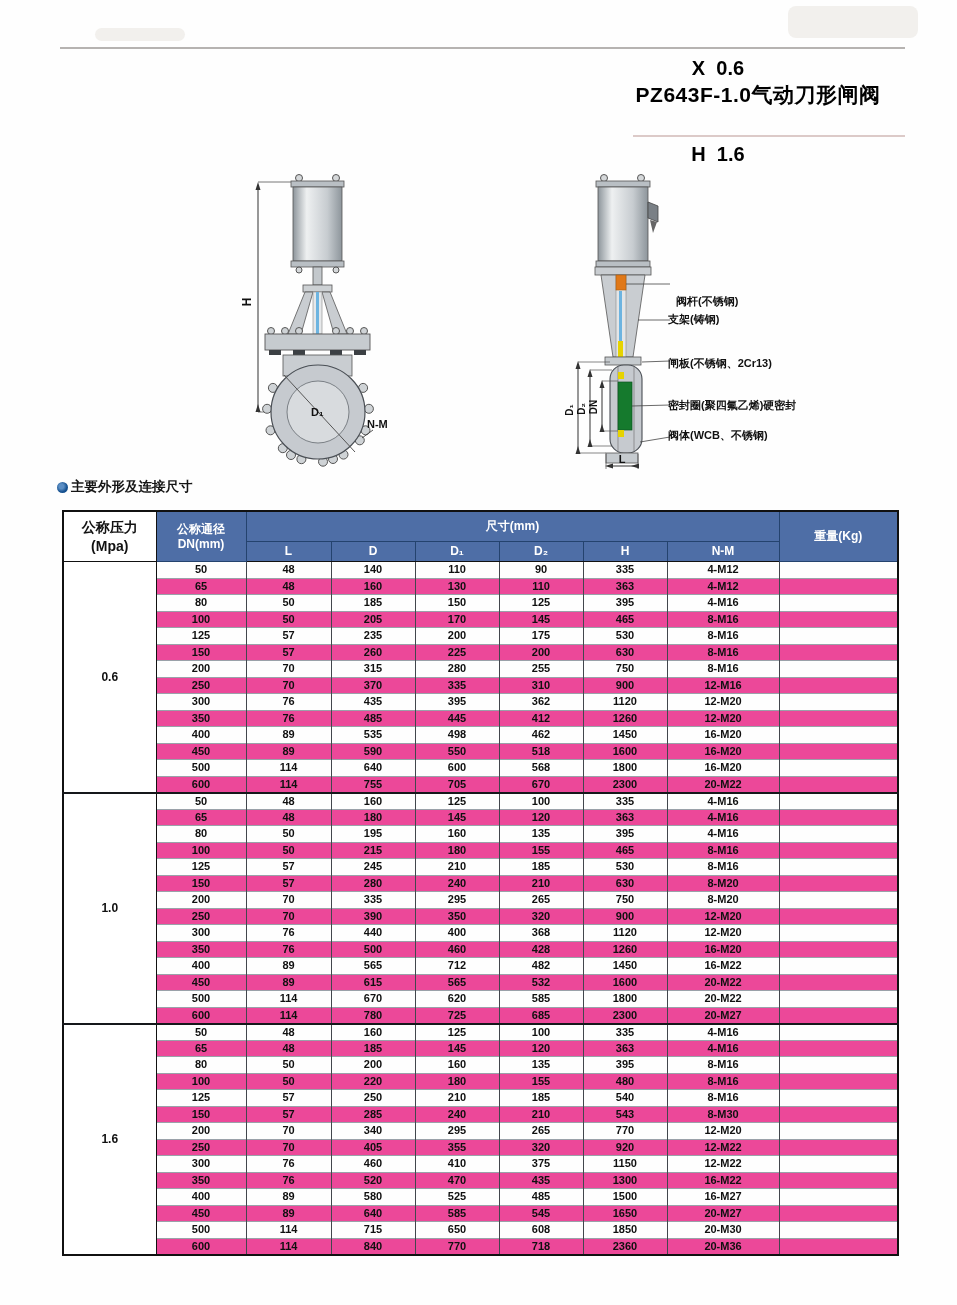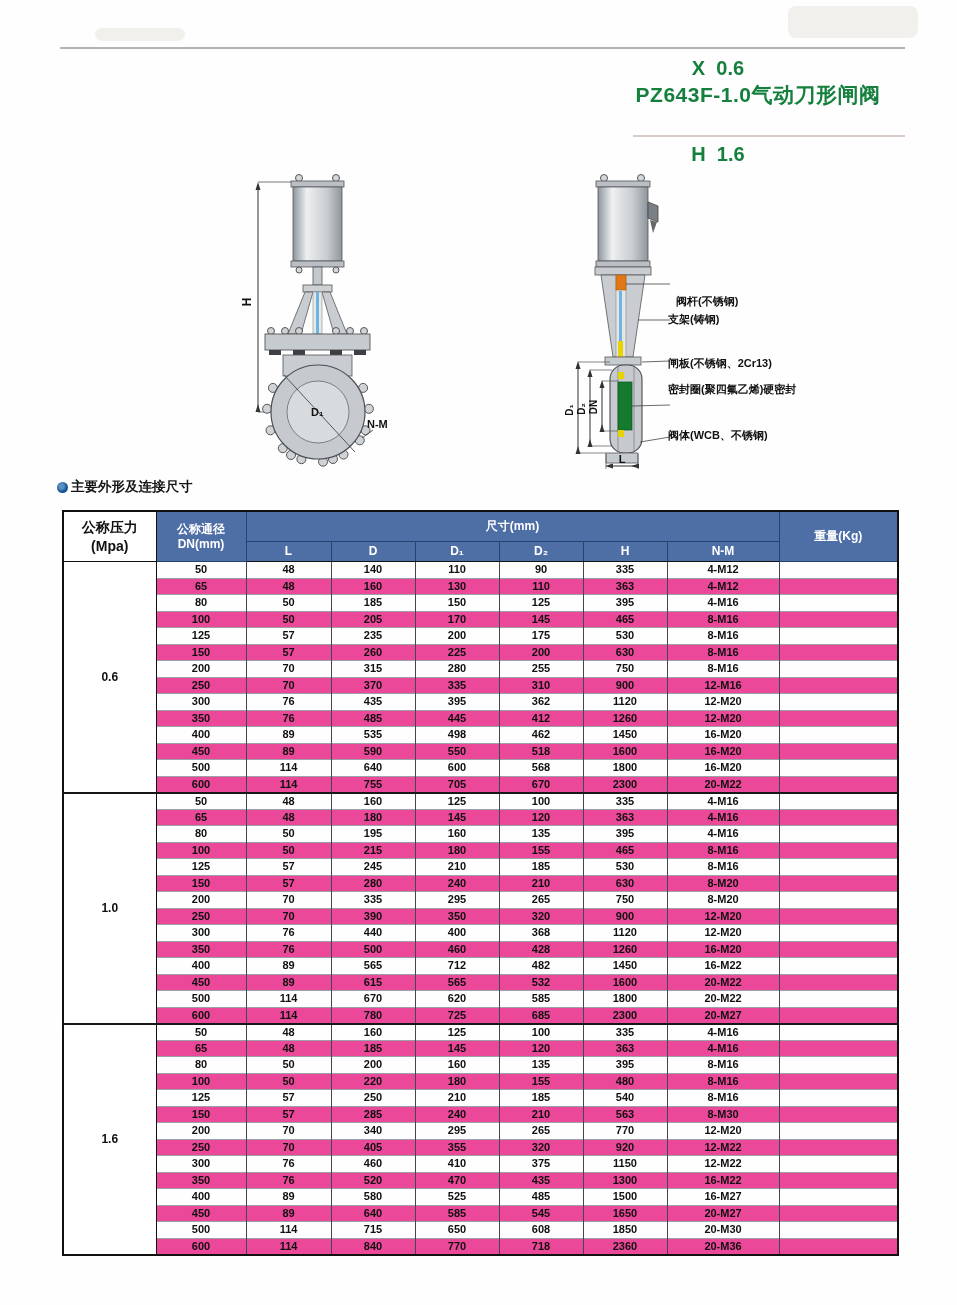--- a/index.html
+++ b/index.html
@@ -7,21 +7,21 @@
     width:957px;height:1305px;position:relative;background:#fefefe;
     font-family:"Liberation Sans","DejaVu Sans",sans-serif;color:#151515;
     overflow:hidden;
   }
   
   .blob{position:absolute;background:#f2f0ed;border-radius:8px;}
   .rule-top{position:absolute;left:60px;top:47px;width:845px;height:2px;background:#b6b3b1;}
   .rule-under-title{position:absolute;left:633px;top:135px;width:272px;height:2px;background:#dccac8;}
 
   
-  .title-line{position:absolute;font-weight:bold;white-space:pre;text-align:center;color:#15803d;}
+  .title-line{position:absolute;font-weight:bold;white-space:pre;text-align:center;color:#000000;}
   .t1{left:613px;top:57px;width:210px;font-size:20px;}
   .t2{left:608px;top:81px;width:300px;font-size:21px;letter-spacing:.5px;}
   .t3{left:613px;top:107px;width:210px;font-size:20px;margin-top:36px;}
 
   
   .section-hdr{position:absolute;left:57px;top:478px;font-size:13.5px;font-weight:bold;display:flex;align-items:center;gap:3px;}
   .bullet{width:11px;height:11px;border-radius:50%;background:radial-gradient(circle at 40% 40%, #5b8ec4 0 25%, #15508f 60%);display:inline-block;}
 
   
   .svgwrap{position:absolute;}
@@ -205,21 +205,21 @@
     <line x1="86" y1="158" x2="118" y2="158"></line>
     <line x1="90" y1="200" x2="118" y2="199"></line>
     <line x1="80" y1="244" x2="118" y2="243"></line>
     <line x1="88" y1="280" x2="118" y2="275"></line>
   </g>
 </svg>
 
 <div class="callout" style="top:294px;padding-left:8px;">阀杆(不锈钢)</div>
 <div class="callout" style="top:312px;">支架(铸钢)</div>
 <div class="callout" style="top:356px;">闸板(不锈钢、2Cr13)</div>
-<div class="callout" style="top:382px;">密封圈(聚四氟乙烯)硬密封</div>
+<div class="callout" style="top:398px;">密封圈(聚四氟乙烯)硬密封</div>
 <div class="callout" style="top:428px;">阀体(WCB、不锈钢)</div>
 
 <div class="section-hdr">
   <span class="bullet"></span>
   <span>主要外形及连接尺寸</span>
 </div>
 
 <div class="tblwrap">
   <table>
     <colgroup>
@@ -584,21 +584,21 @@
           <td>540</td>
           <td>8-M16</td>
           <td></td>
         </tr>
         <tr class="stripe">
           <td>150</td>
           <td>57</td>
           <td>285</td>
           <td>240</td>
           <td>210</td>
-          <td>563</td>
+          <td>543</td>
           <td>8-M30</td>
           <td></td>
         </tr>
         <tr>
           <td>200</td>
           <td>70</td>
           <td>340</td>
           <td>295</td>
           <td>265</td>
           <td>770</td>

